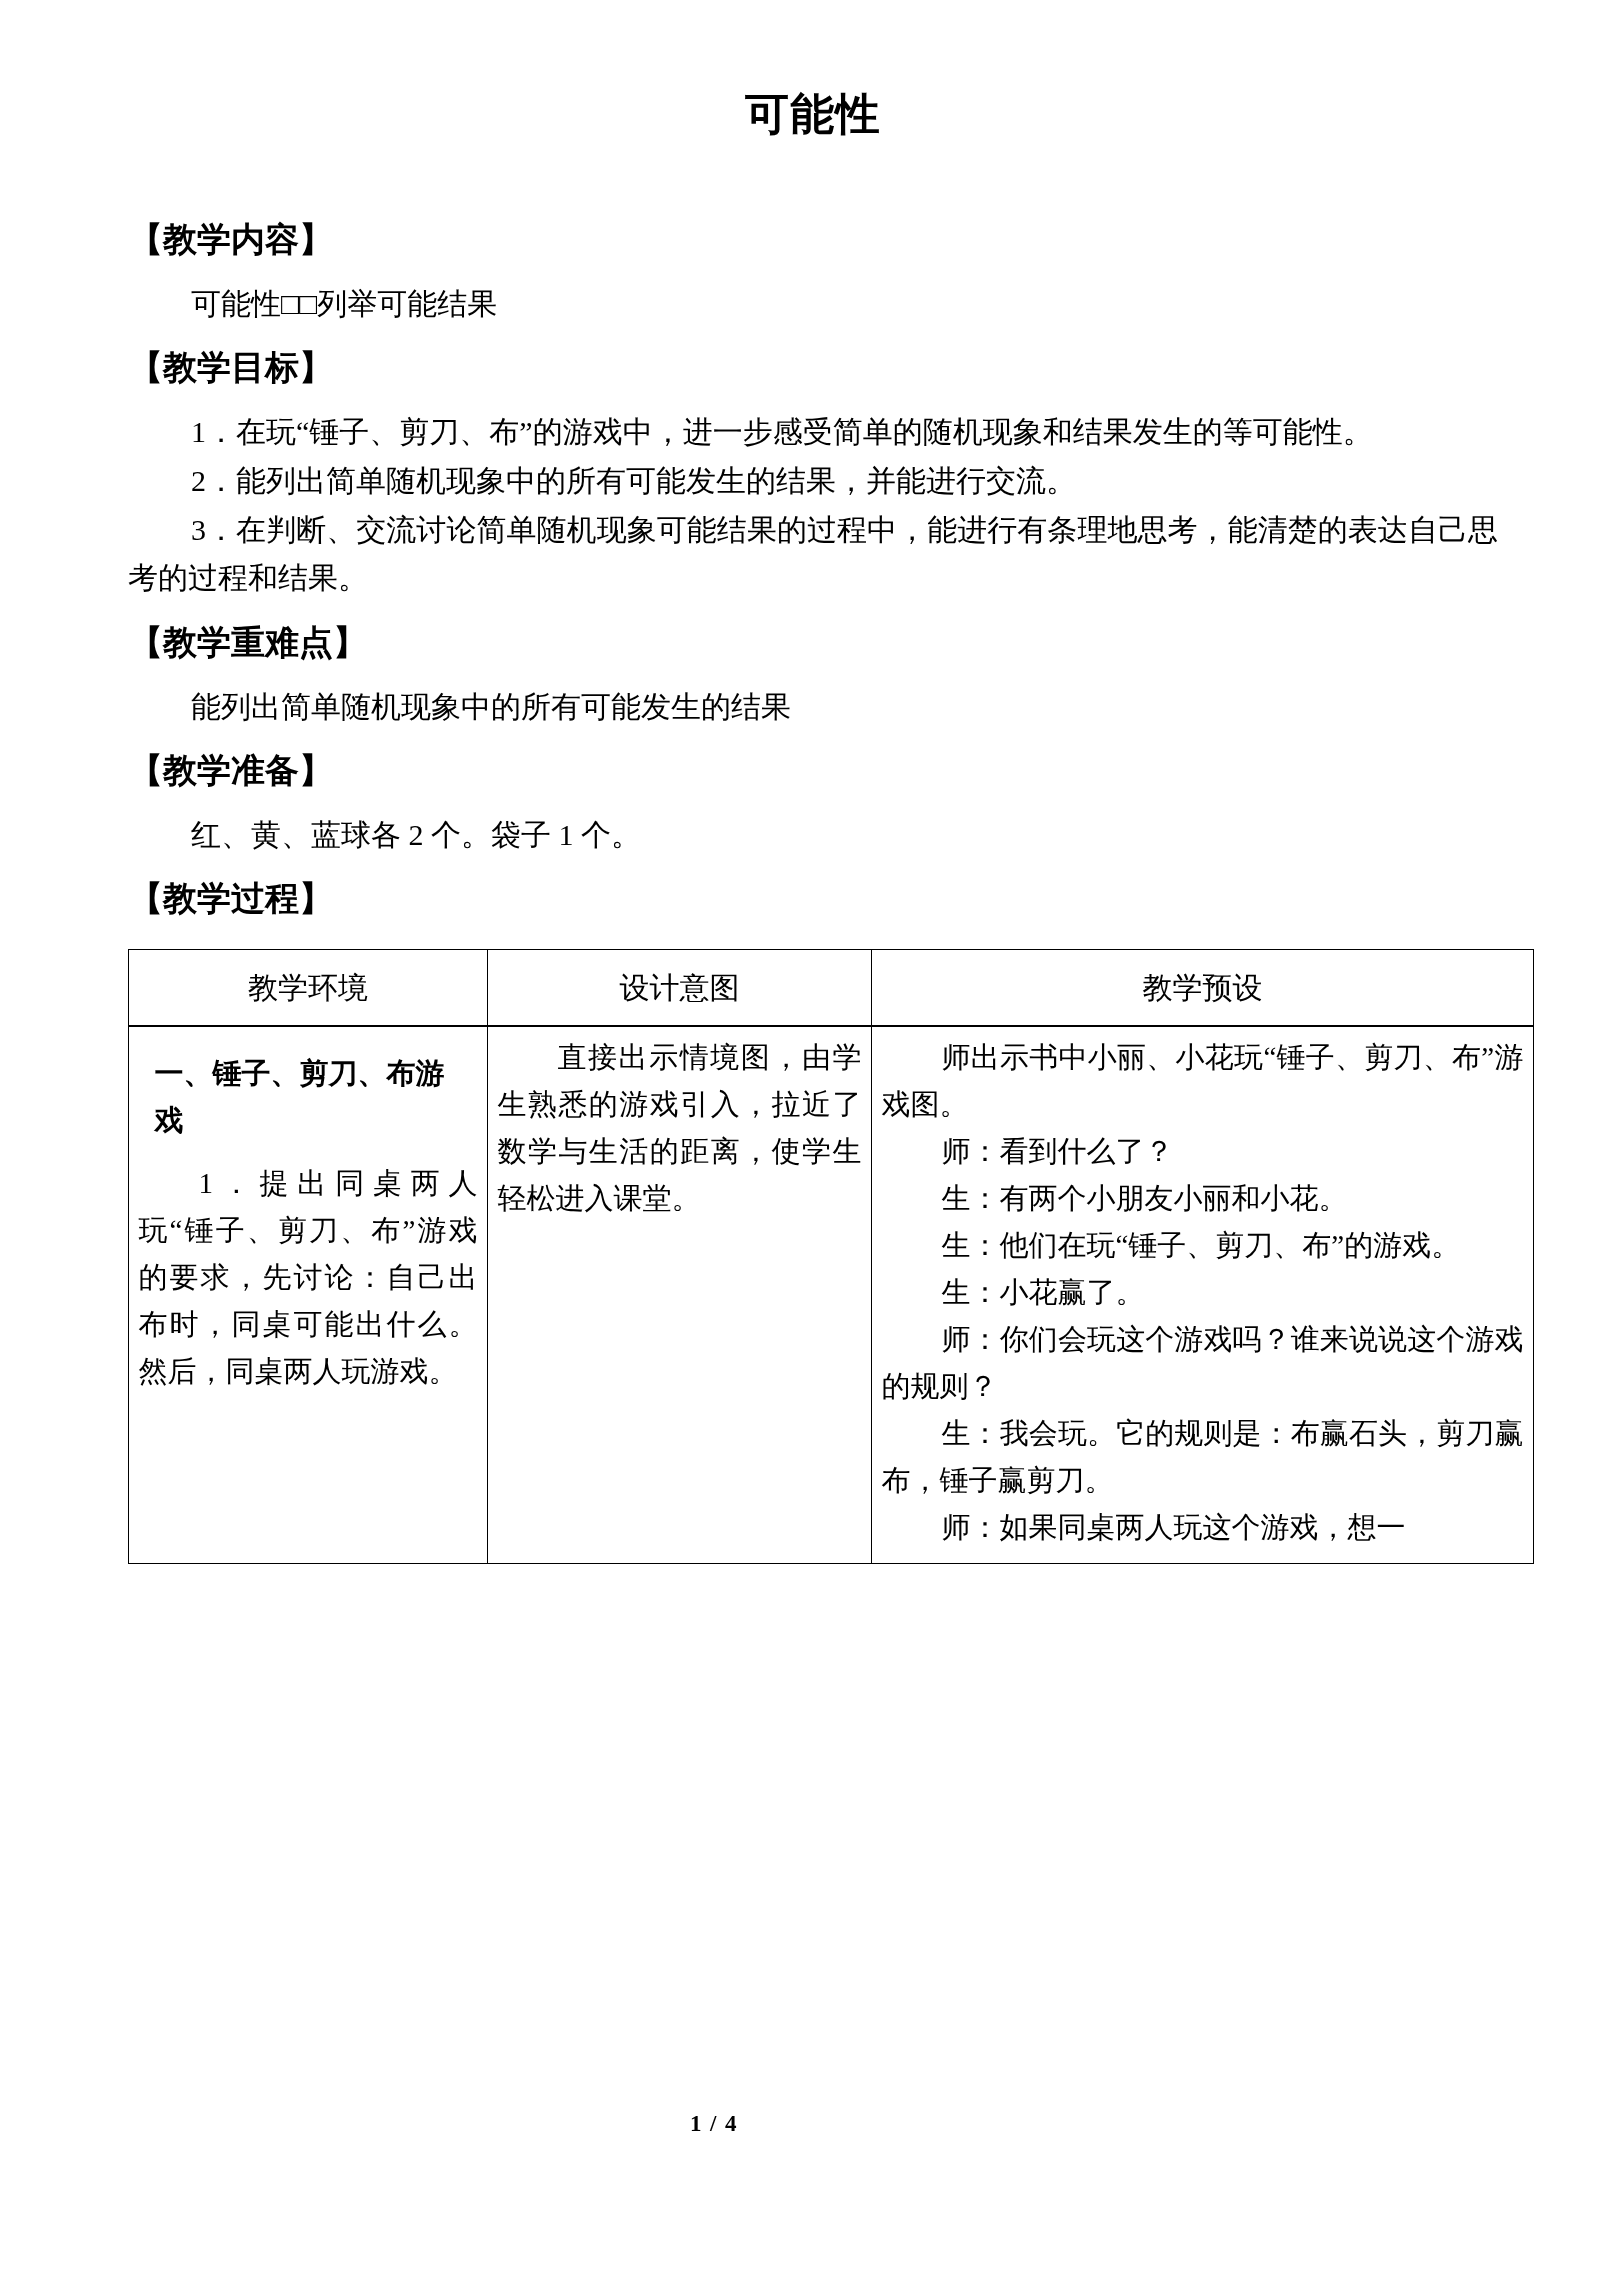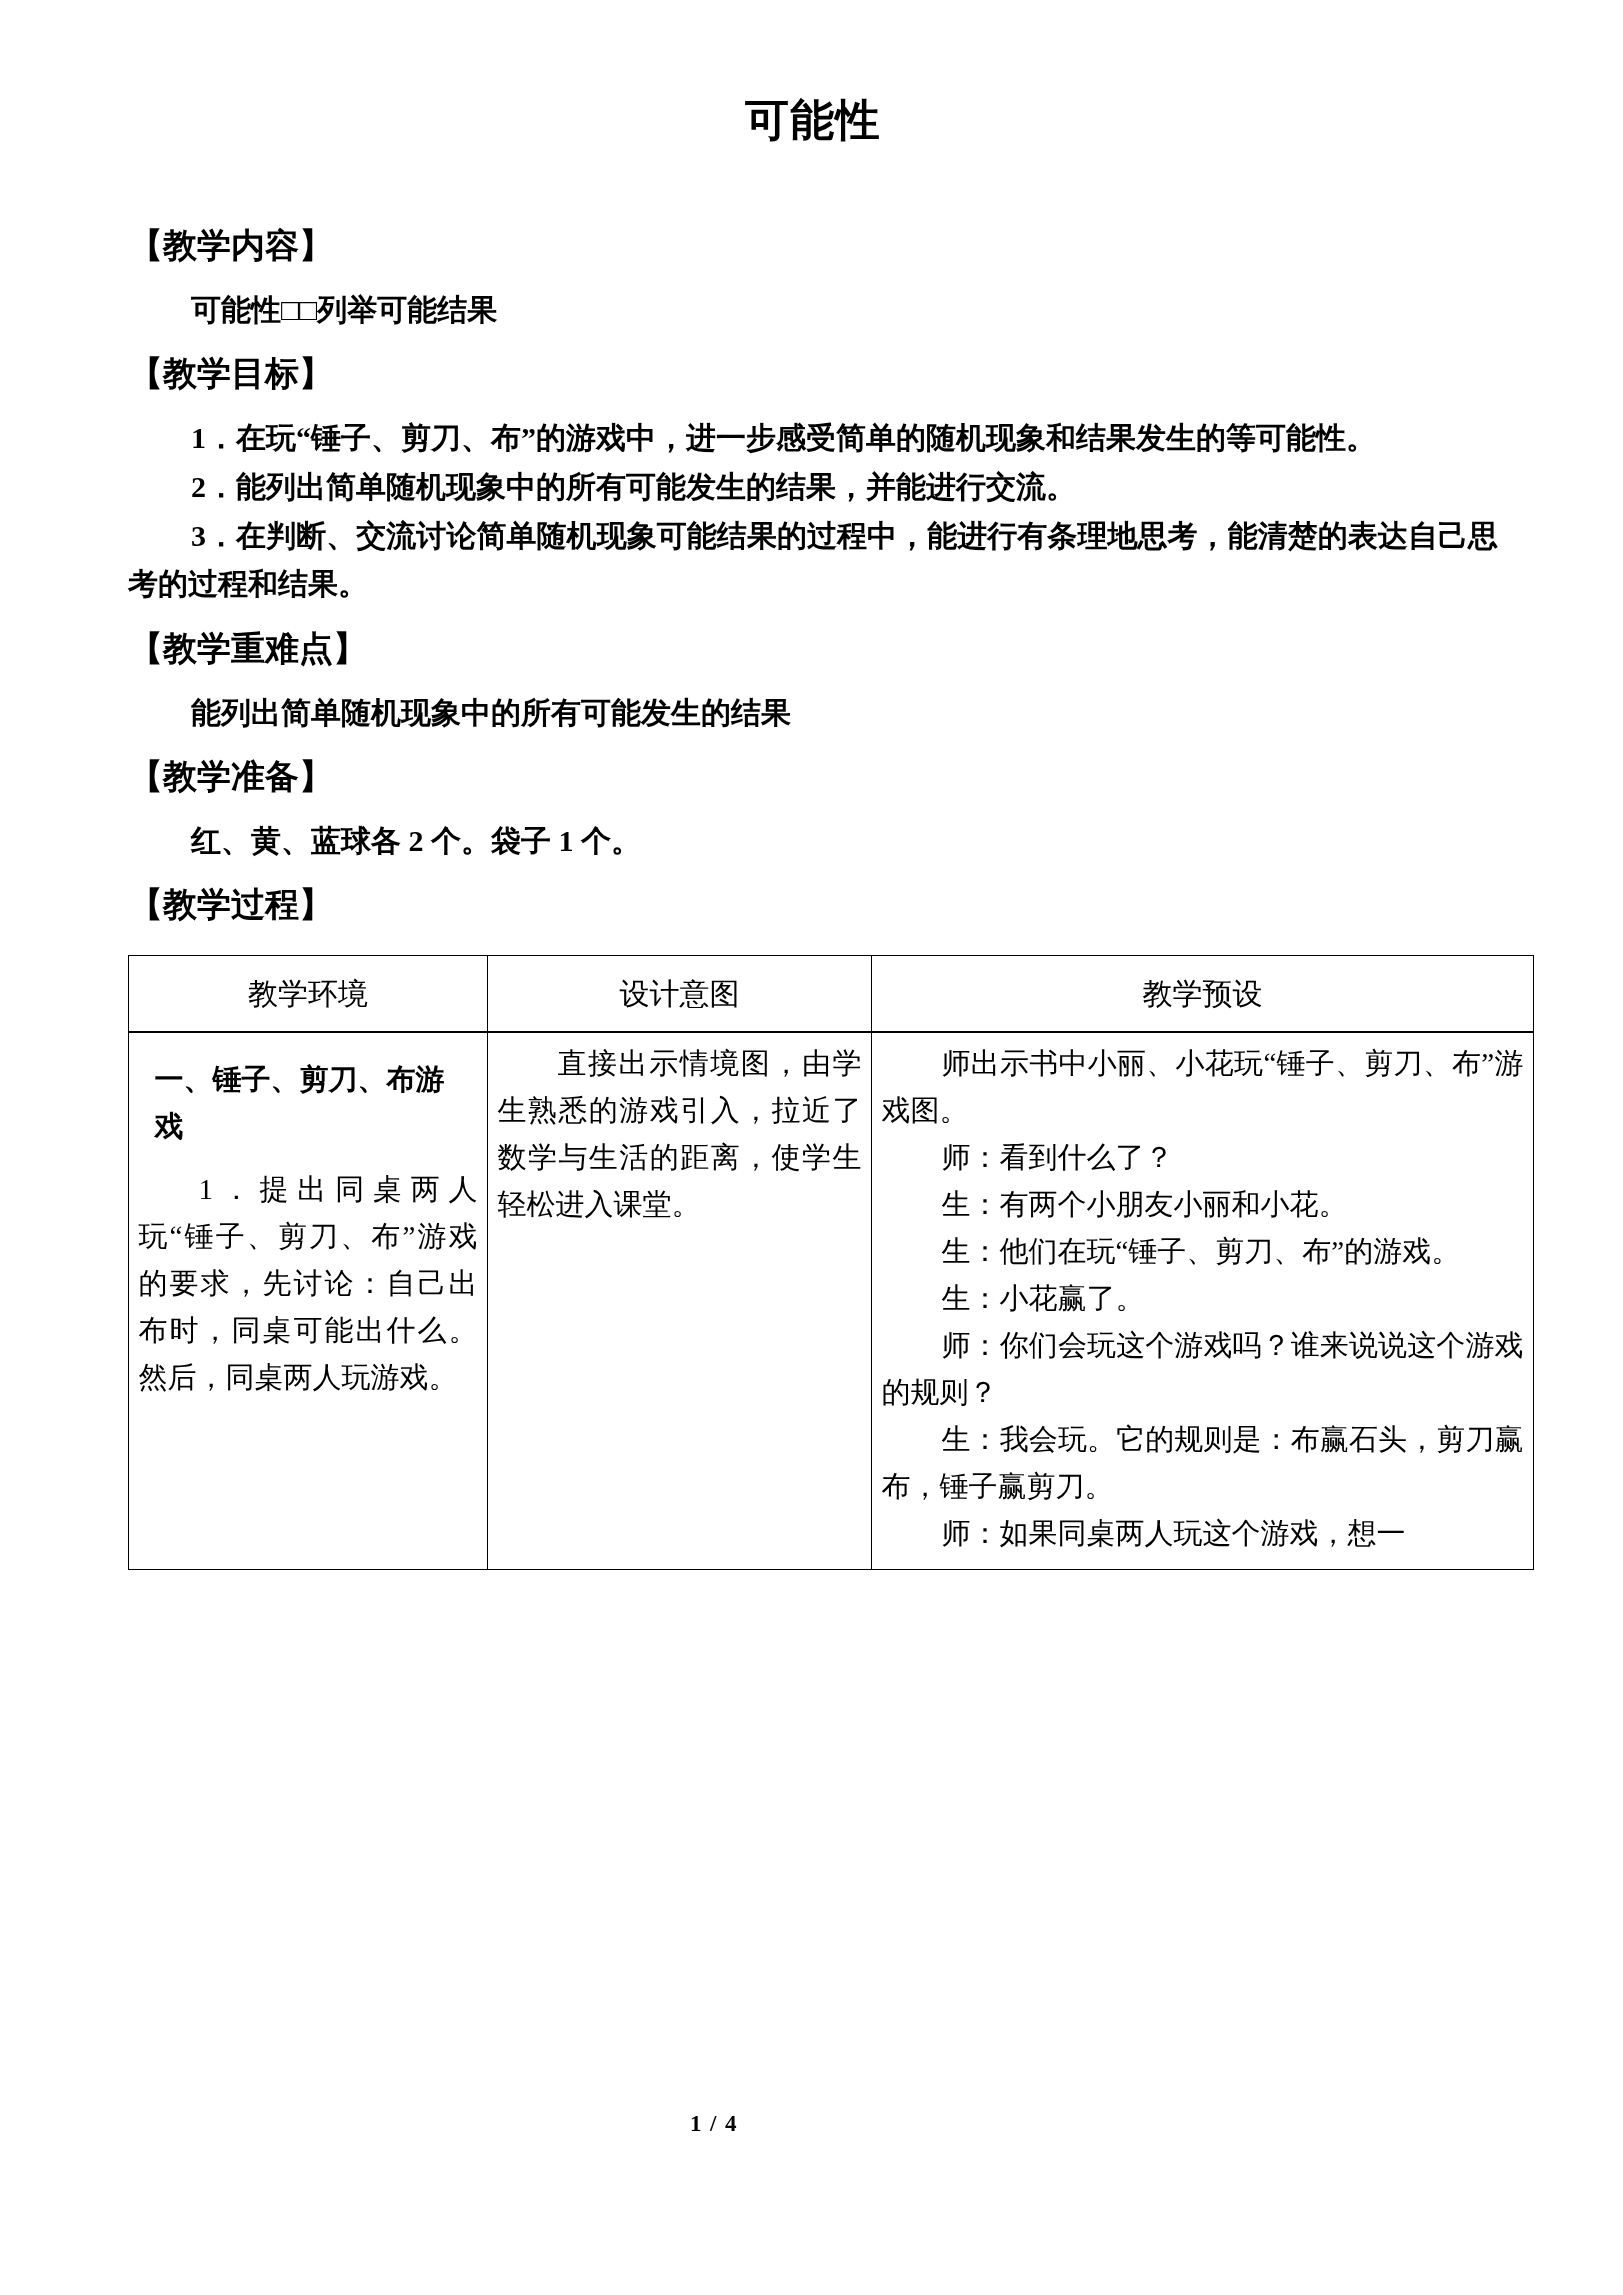--- a/index.html
+++ b/index.html
@@ -17,21 +17,21 @@
     width: 1623px;
     height: 2295px;
     background: #ffffff;
     box-sizing: border-box;
     padding: 0;
     overflow: hidden;
   }
   .content {
     position: absolute;
     left: 128px;
-    top: 8px;
+    top: 2px;
     width: 1370px;
   }
 
   
   .doc-title {
     text-align: center;
     font-size: 44px;
     font-weight: bold;
     letter-spacing: 1.4px;
     margin: 0;
@@ -50,21 +50,21 @@
   }
 
   
   .body-para {
     font-size: 30px;
     line-height: 1.62;
     margin: 0;
     text-align: justify;
     text-justify: inter-ideograph;
   }
-  .indent2 { text-indent: 63px; font-weight: bold; }
+  .indent2 { text-indent: 63px; }
 
   .gap-sm { height: 17.7px; }
   .gap-md { height: 27px; }
   .gap-lg { height: 38px; }
 
   
   table.process-table {
     border-collapse: collapse;
     width: 1370px;
     table-layout: fixed;

